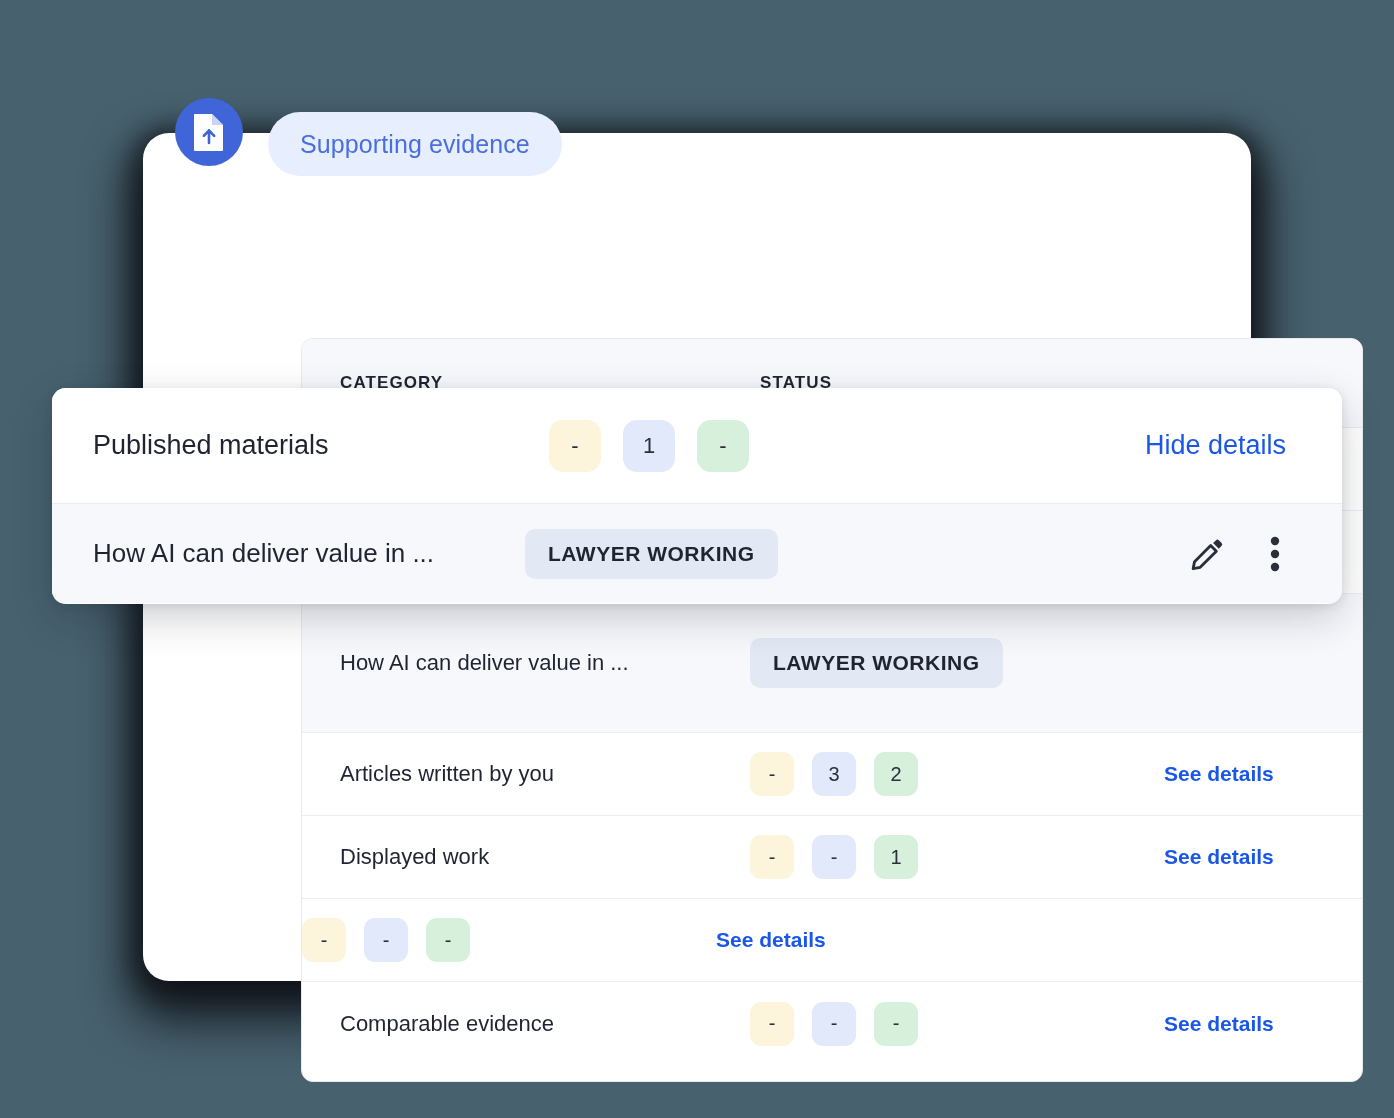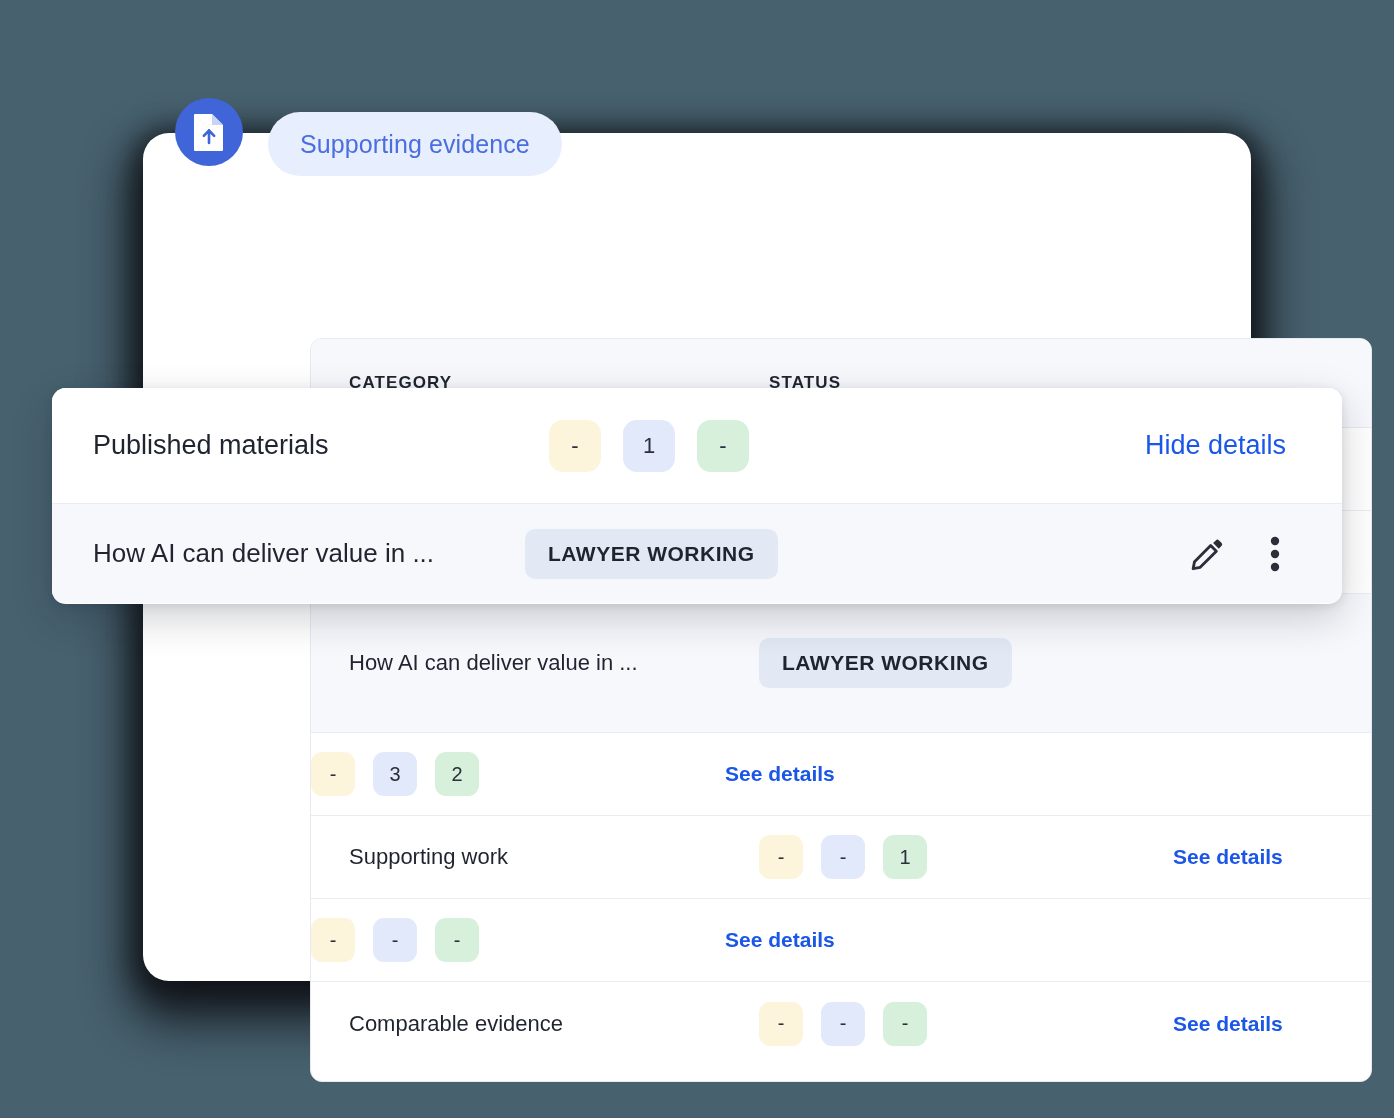--- a/index.html
+++ b/index.html
@@ -64,21 +64,21 @@
     color: #4a6ee0;
     border-radius: 32px;
     font-size: 25px;
     letter-spacing: .1px;
     z-index: 5;
   }
 
   
   .table-wrap {
     position: absolute;
-    left: 167px;
+    left: 158px;
     top: 205px;
     width: 1060px;
     height: 742px;
     border: 1px solid #e7e9ef;
     border-radius: 12px;
     overflow: hidden;
     background: #fff;
   }
 
   .t-head {
@@ -280,32 +280,33 @@
 
       <div class="t-row" style="height:139px; background:#f7f8fc;">
         <div class="cat-cell">How AI can deliver value in ...</div>
         <div class="status-cell">
           <div class="lawyer-badge">LAWYER WORKING</div>
         </div>
         <div class="details-cell"></div>
       </div>
 
       <div class="t-row">
+        <div class="cat-cell">Articles written by you</div>
         <div class="status-cell">
           <div class="chip c-yellow">-</div>
           <div class="chip c-blue">3</div>
           <div class="chip c-green">2</div>
         </div>
         <div class="details-cell">
           <span class="see-details">See details</span>
         </div>
       </div>
 
       <div class="t-row">
-        <div class="cat-cell">Supporting work</div>
+        <div class="cat-cell">Displayed work</div>
         <div class="status-cell">
           <div class="chip c-yellow">-</div>
           <div class="chip c-blue">-</div>
           <div class="chip c-green">1</div>
         </div>
         <div class="details-cell">
           <span class="see-details">See details</span>
         </div>
       </div>
 

